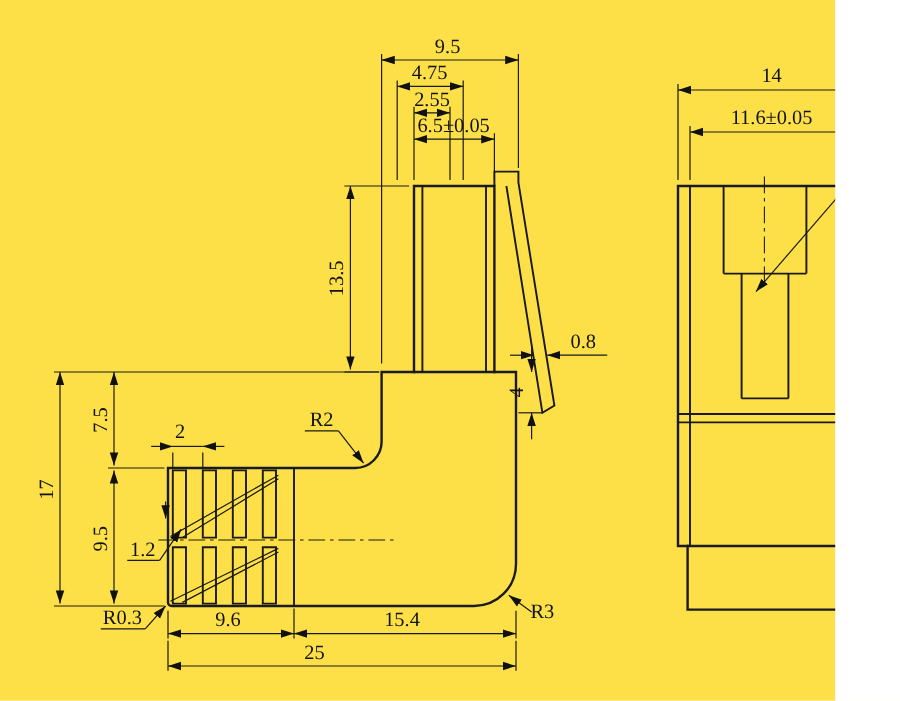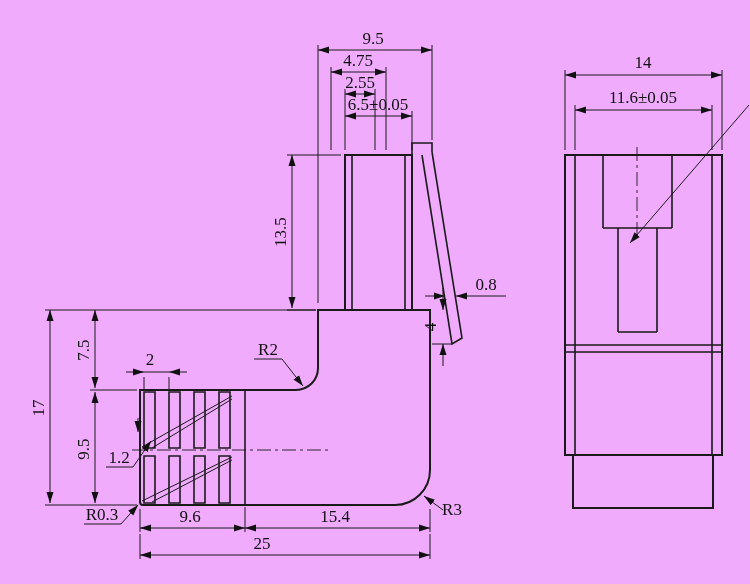--- a/index.html
+++ b/index.html
@@ -1,16 +1,16 @@
 <!DOCTYPE html>
 <html><head>
 <meta charset="utf-8">
 <style>
   html,body{margin:0;padding:0;background:#ffffff;}
-  .page{width:750px;height:584px;background:#f0abfc;position:relative;overflow:hidden;}
+  .page{width:696px;height:584px;background:#fde047;position:relative;overflow:hidden;}
   svg{display:block;}
   svg text{
     font-family:"Liberation Serif","DejaVu Serif",serif;
     font-size:17px;
     fill:#111111;
   }
   .body-line{stroke:#1a1a1a;stroke-width:2;fill:none;stroke-linejoin:miter;stroke-linecap:square;}
   .inner-line{stroke:#1a1a1a;stroke-width:1.6;fill:none;}
   .dim-line{stroke:#1a1a1a;stroke-width:1;fill:none;}
   .center-line{stroke:#1a1a1a;stroke-width:0.9;fill:none;stroke-dasharray:14 4 3 4;}

